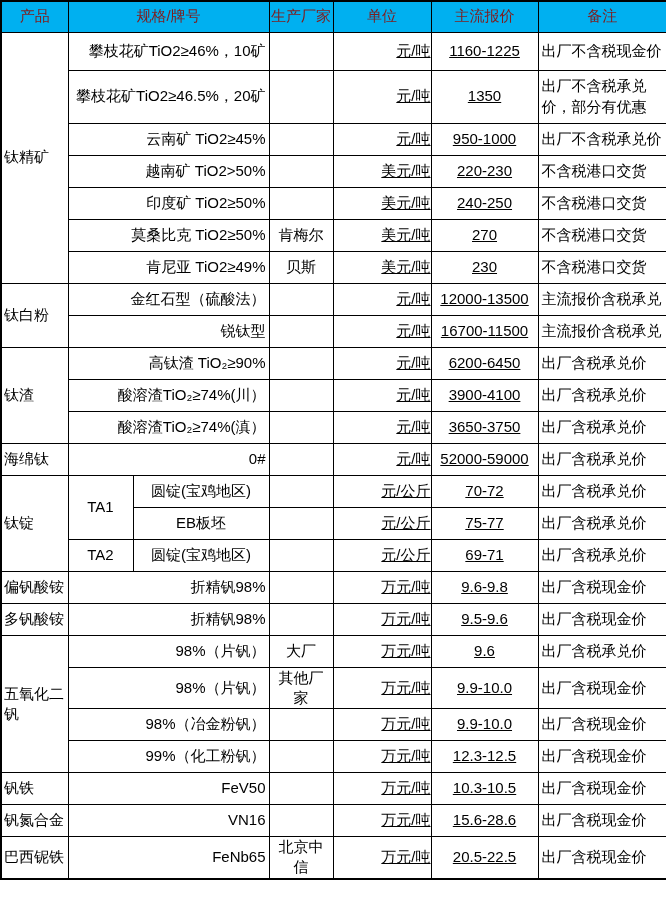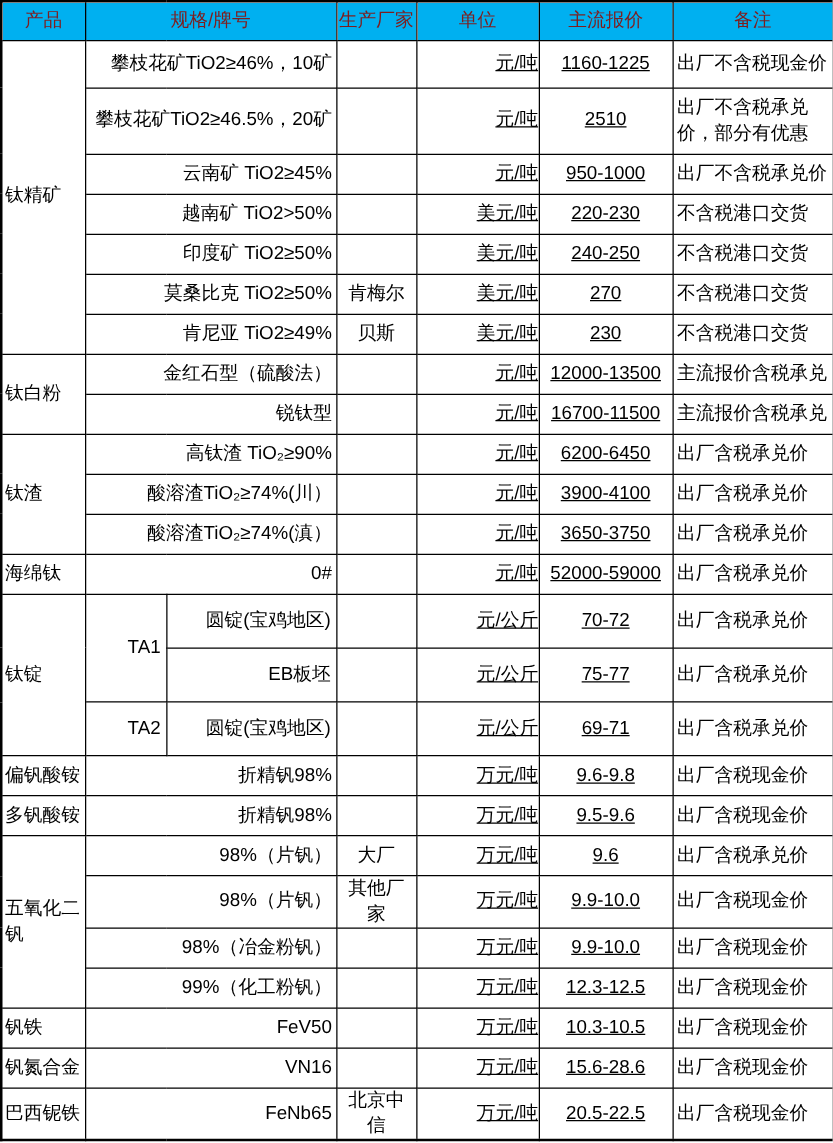--- a/index.html
+++ b/index.html
@@ -16,22 +16,22 @@
     color:#7f1d1d; font-weight:normal; font-size:15px;
     text-align:center; padding:0;
   }
   td { font-size:15px; color:#000; line-height:1.35; padding:0; }
   tr.hdr   { height:31px; }
   tr.row   { height:32px; }
   tr.row-a { height:38px; }
   tr.row-b { height:53px; }
   td.product { text-align:left; padding:0 2px; }
   td.spec    { text-align:right;  padding:0 3px; }
-  td.grade   { text-align:right;  padding:0 4px; }
-  td.shape   { text-align:right;  padding:11px 4px; }
+  td.grade   { text-align:center;  padding:0 4px; }
+  td.shape   { text-align:center;  padding:0 4px; }
   td.maker   { text-align:center; padding:0 4px; }
   td.unit    { text-align:right;  padding-left:4px;text-decoration:underline; }
   td.price   { text-align:center;text-decoration:underline; }
   td.note    { text-align:left;  padding:0 3px; }
 </style>
 </head>
 <body>
 
 <table class="price-table">
   <colgroup>
@@ -58,21 +58,21 @@
     <td class="spec" colspan="2">攀枝花矿TiO2≥46%，10矿</td>
     <td class="maker"></td>
     <td class="unit">元/吨</td>
     <td class="price">1160-1225</td>
     <td class="note">出厂不含税现金价</td>
   </tr>
   <tr class="row-b">
     <td class="spec" colspan="2">攀枝花矿TiO2≥46.5%，20矿</td>
     <td class="maker"></td>
     <td class="unit">元/吨</td>
-    <td class="price">2510</td>
+    <td class="price">1350</td>
     <td class="note">出厂不含税承兑价，部分有优惠</td>
   </tr>
   <tr class="row">
     <td class="spec" colspan="2">云南矿 TiO2≥45%</td>
     <td class="maker"></td>
     <td class="unit">元/吨</td>
     <td class="price">950-1000</td>
     <td class="note">出厂不含税承兑价</td>
   </tr>
   <tr class="row">

